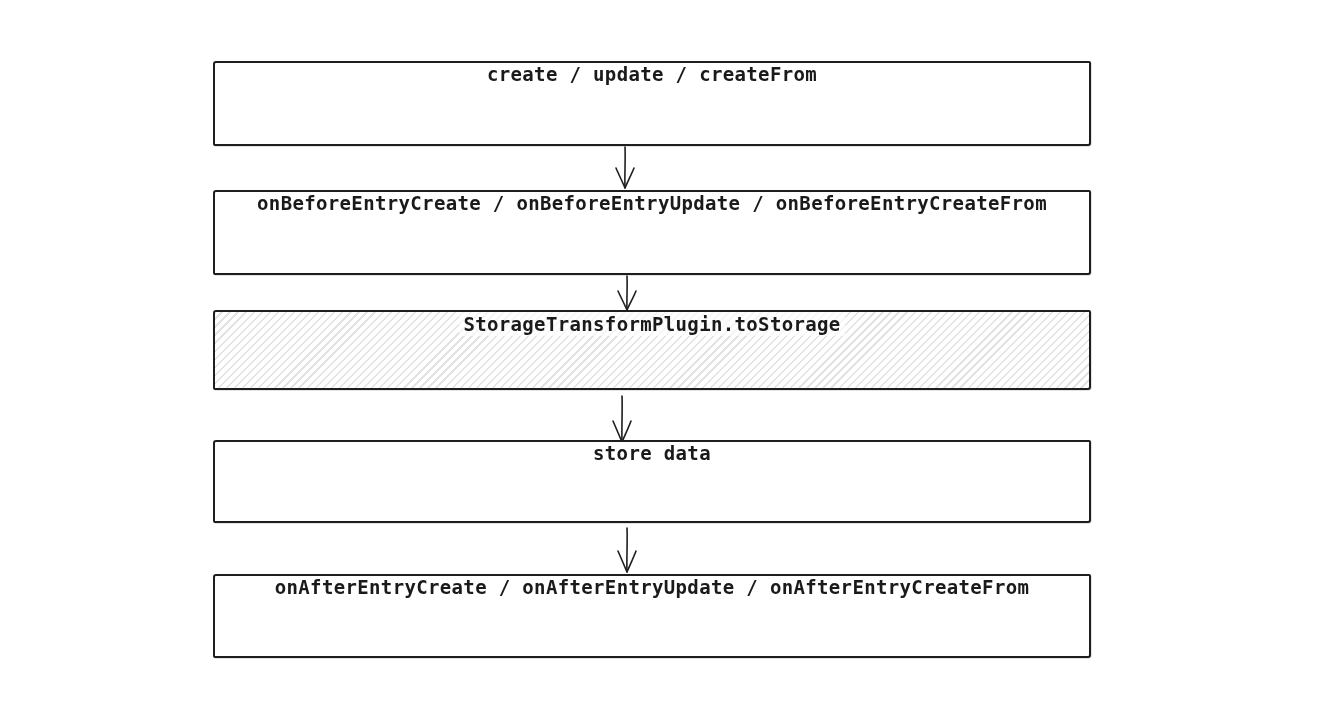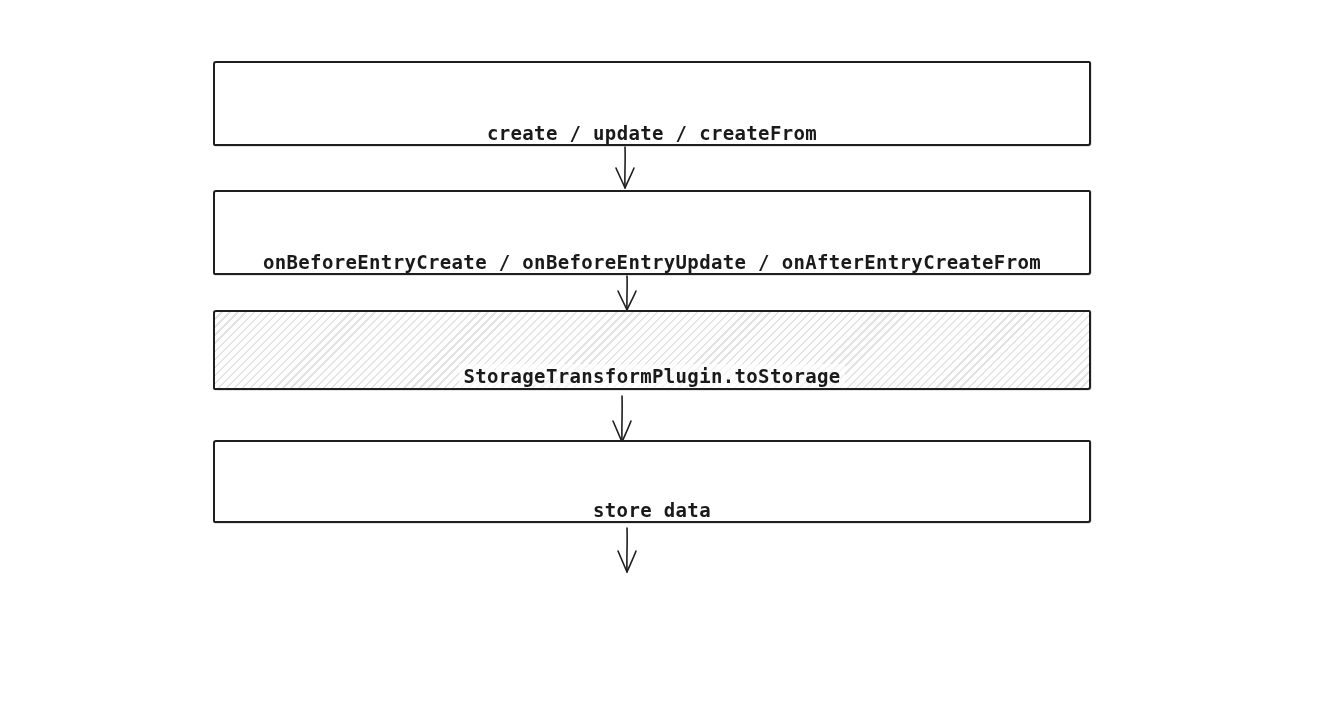--- a/index.html
+++ b/index.html
@@ -17,21 +17,21 @@
   }
   .node {
     position: absolute;
     left: 213px;
     width: 878px;
     box-sizing: border-box;
     border: 2px solid #1e1e1e;
     border-radius: 3px 2px 3px 2px;
     background: #ffffff;
     display: flex;
-    align-items: flex-end;
+    align-items: flex-start;
     justify-content: center;
     box-shadow: 0.5px 0.5px 0 rgba(30,30,30,0.25);
   }
   .node-label {
     font-size: 19px;
     font-weight: 600;
     letter-spacing: 0.35px;
     color: #1a1a1a;
     white-space: nowrap;
   }
@@ -77,21 +77,21 @@
   <div class="node node-1">
     <span class="node-label">create / update / createFrom</span>
   </div>
 
   <svg class="arrow arrow-1" width="44" height="45" viewBox="0 0 44 45">
     <path d="M22 1 C 22.6 14, 21.5 28, 22 42"></path>
     <path d="M13 22 C 16 29, 19.5 36, 22 42 C 24.7 35.5, 28.4 28.5, 31 22"></path>
   </svg>
 
   <div class="node node-2">
-    <span class="node-label">onBeforeEntryCreate / onBeforeEntryUpdate / onAfterEntryCreateFrom</span>
+    <span class="node-label">onBeforeEntryCreate / onBeforeEntryUpdate / onBeforeEntryCreateFrom</span>
   </div>
 
   <svg class="arrow arrow-2" width="44" height="38" viewBox="0 0 44 38">
     <path d="M22 1 C 22.5 12, 21.6 24, 22 35"></path>
     <path d="M13 16 C 16 22.5, 19.5 29.5, 22 35 C 24.7 29, 28.3 22.5, 31 16"></path>
   </svg>
 
   <div class="node node-3 node--hatched">
     <span class="node-label">StorageTransformPlugin.toStorage</span>
   </div>
@@ -103,14 +103,17 @@
 
   <div class="node node-4">
     <span class="node-label">store data</span>
   </div>
 
   <svg class="arrow arrow-4" width="44" height="48" viewBox="0 0 44 48">
     <path d="M22 1 C 22.6 15, 21.5 31, 22 45"></path>
     <path d="M13 24 C 16 31, 19.5 39, 22 45 C 24.7 38.5, 28.4 31, 31 24"></path>
   </svg>
 
+  <div class="node node-5">
+    <span class="node-label">onAfterEntryCreate / onAfterEntryUpdate / onAfterEntryCreateFrom</span>
+  </div>
 
 </div>
 
 </body></html>

